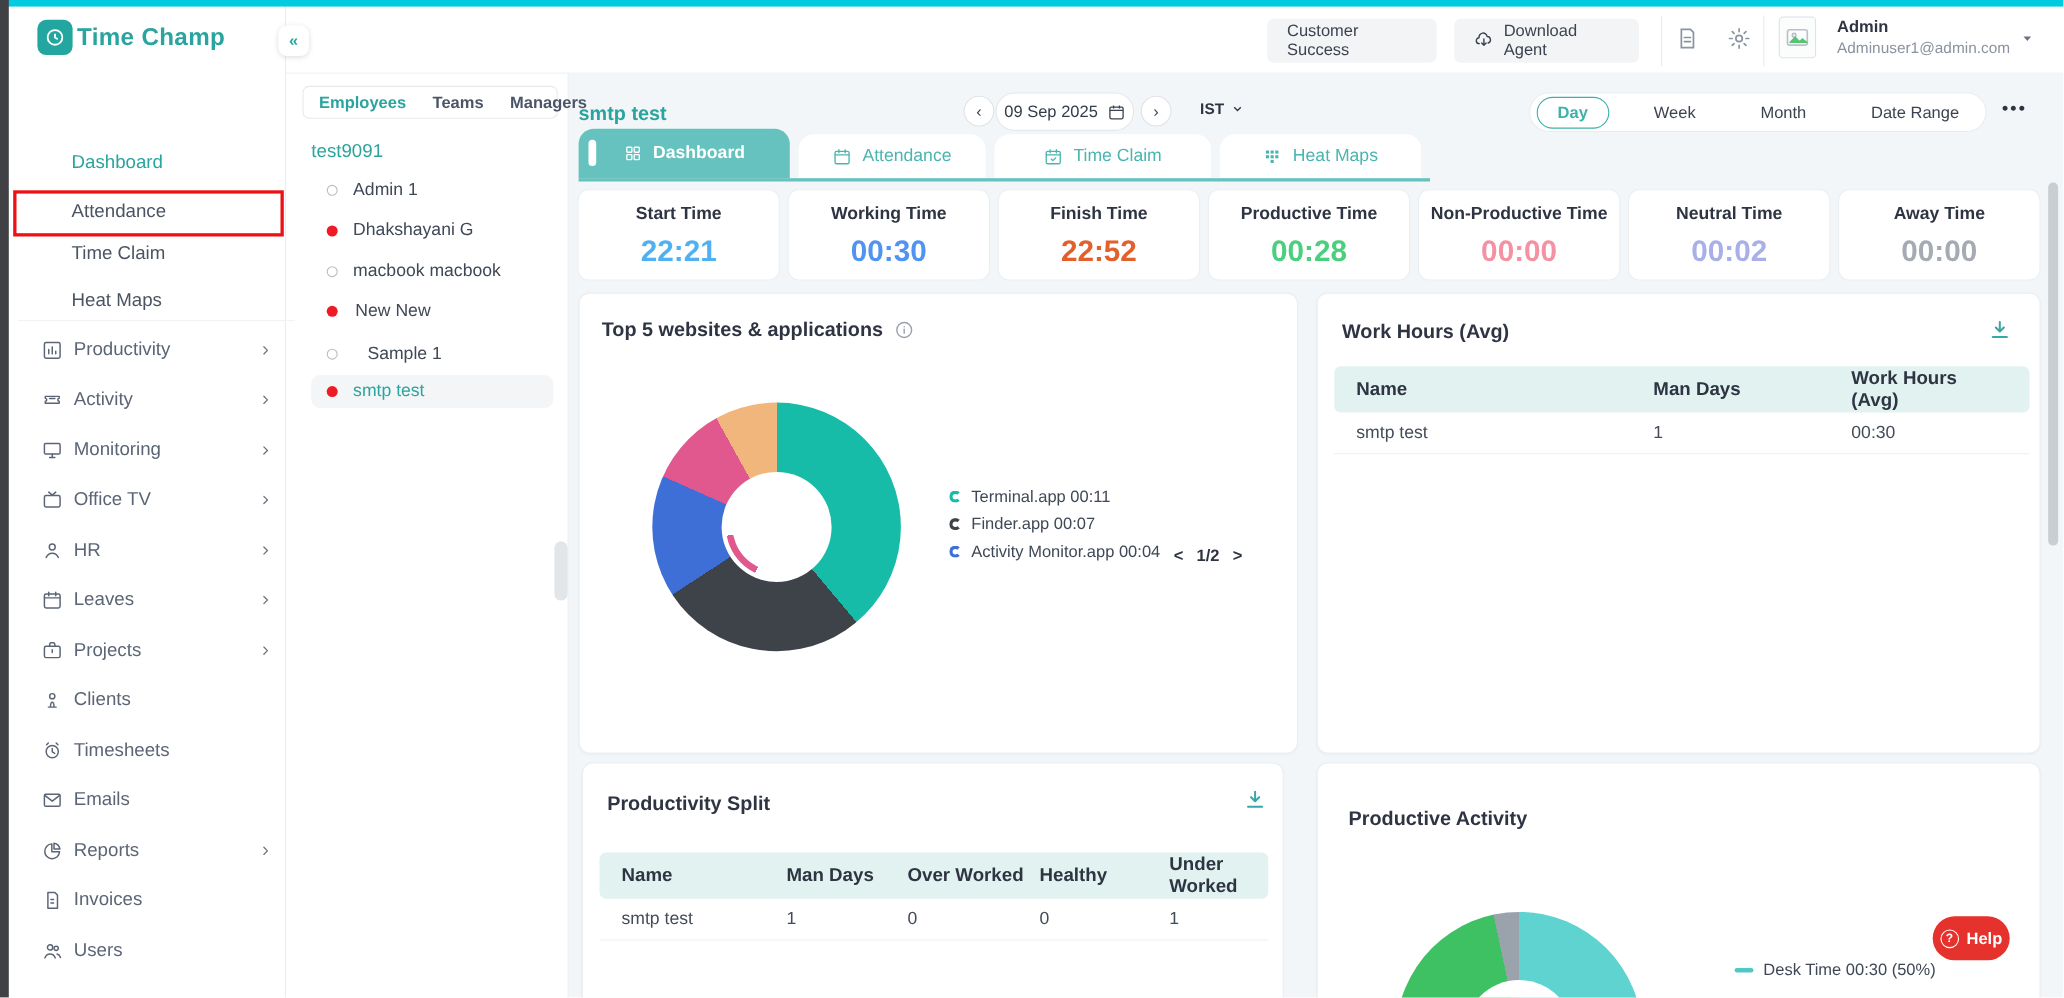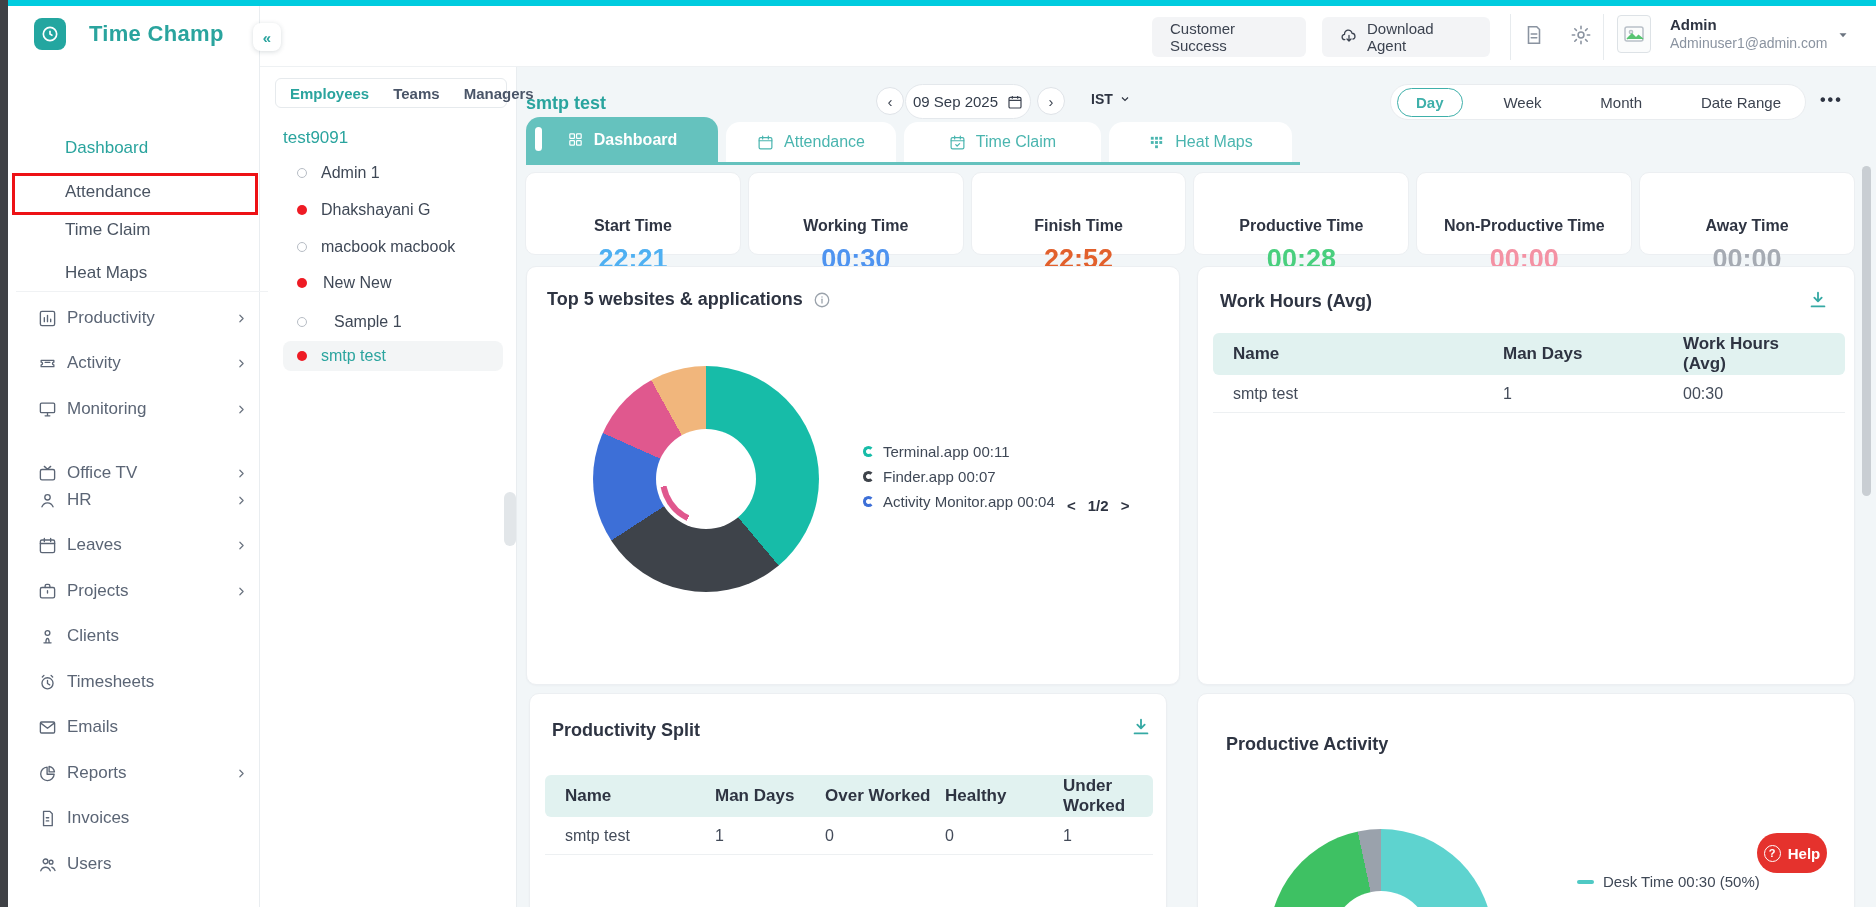--- a/index.html
+++ b/index.html
@@ -6,21 +6,21 @@
   *{box-sizing:border-box;}
   .root{position:relative;width:1876px;height:907px;overflow:hidden;background:#fff;
         font-family:"Liberation Sans",sans-serif;color:#2e3442;}
   .abs{position:absolute;}
   svg{display:block;}
   
   .top-accent{left:0;top:0;width:1876px;height:6px;background:#00ccdf;z-index:12;}
   .left-edge{left:0;top:0;width:8px;height:907px;background:#3f4145;z-index:13;}
   
   .sidebar{left:8px;top:0;width:252px;height:907px;background:#fff;border-right:1px solid #e9edf0;z-index:5;}
-  .logo-row{left:26px;top:18px;display:flex;align-items:center;gap:23px;}
+  .logo-row{left:26px;top:18px;display:flex;align-items:center;gap:4px;}
   .logo-box{width:32px;height:32px;border-radius:8px;background:#23a6a0;display:flex;align-items:center;justify-content:center;}
   .logo-text{font-size:22px;font-weight:700;color:#2aa49e;letter-spacing:.3px;}
   .collapse-btn{left:253px;top:23px;width:28px;height:28px;background:#fff;border-radius:8px;z-index:15;
     box-shadow:0 1px 5px rgba(40,60,70,.18);display:flex;align-items:center;justify-content:center;
     color:#2aa49e;font-size:15px;font-weight:700;cursor:pointer;}
   .tracker-block{left:4px;top:85px;width:243px;height:42px;background:#48b2ac;border-radius:8px;
     display:flex;align-items:center;color:#fff;font-size:17px;font-weight:600;padding:0 14px;gap:13px;}
   .tracker-block .grow{flex:1;}
   .side-sub{position:absolute;left:57px;height:26px;display:flex;align-items:center;
     font-size:17px;color:#4a5462;cursor:pointer;}
@@ -69,21 +69,21 @@
   .range-tab.active{color:#3fb0aa;border:1.5px solid #3fb0aa;font-weight:600;}
   .more-dots{left:1303px;top:24px;font-size:16px;font-weight:700;letter-spacing:2px;color:#2e3442;cursor:pointer;}
   .view-tab{position:absolute;display:flex;align-items:center;justify-content:center;gap:10px;font-size:16px;
     border-radius:14px 14px 0 0;cursor:pointer;background:#fff;color:#4ab5af;font-weight:500;}
   .view-tab.active{background:#65c2be;color:#fff;font-weight:600;}
   .tab-indicator{position:absolute;left:9px;top:10px;width:7px;height:24px;border-radius:4px;background:#fff;}
   .tab-underline{left:9px;top:95px;width:774px;height:3px;background:#65c2be;}
   .stats-row{left:8px;top:105px;width:1330px;height:83px;display:flex;gap:7px;}
   .stat-card{flex:1;background:#fff;border:1px solid #eceff2;border-radius:10px;display:flex;flex-direction:column;
     align-items:center;padding-top:13px;gap:9px;}
-  .stat-label{font-size:16px;font-weight:700;color:#2e3442;margin-top:31px;}
+  .stat-label{font-size:16px;font-weight:700;color:#2e3442;}
   .stat-value{font-size:27px;font-weight:700;}
   .card{position:absolute;background:#fff;border:1px solid #eceff2;border-radius:10px;box-shadow:0 1px 2px rgba(30,40,50,.03);}
   .card-title{position:absolute;font-size:18px;font-weight:700;color:#2e3442;display:flex;align-items:center;gap:10px;}
   .dl-icon{position:absolute;color:#35a9a4;cursor:pointer;}
   .donut{position:absolute;border-radius:50%;}
   .donut-hole{position:absolute;border-radius:50%;background:#fff;}
   .legend-row{display:flex;align-items:center;gap:9px;height:25px;font-size:15px;color:#3f4856;}
   .c-ring{width:11px;height:11px;border-radius:50%;border:3px solid;border-right-color:transparent !important;flex:none;}
   .pager{position:absolute;display:flex;align-items:center;gap:12px;font-size:15px;color:#2e3442;font-weight:600;}
   .pager span{cursor:pointer;}
@@ -159,21 +159,21 @@
               <path d="M9 20h6M12 16v4"></path>
             </svg>
           </span>
           <span class="lbl">Monitoring</span>
           <span style="color:#6b7480">
             <svg width="13" height="13" viewBox="0 0 24 24" fill="none" stroke="currentColor" stroke-width="2.2" stroke-linecap="round" stroke-linejoin="round">
               <path d="M9 6l6 6-6 6"></path>
             </svg>
           </span>
         </div>
-        <div class="side-item" style="top: 460px;">
+        <div class="side-item" style="top: 441px;">
           <span>
             <svg width="19" height="19" viewBox="0 0 24 24" fill="none" stroke="currentColor" stroke-width="1.7" stroke-linecap="round" stroke-linejoin="round">
               <rect x="3" y="7" width="18" height="13" rx="2"></rect>
               <path d="M8 3l4 3.5L16 3"></path>
             </svg>
           </span>
           <span class="lbl">Office TV</span>
           <span style="color:#6b7480">
             <svg width="13" height="13" viewBox="0 0 24 24" fill="none" stroke="currentColor" stroke-width="2.2" stroke-linecap="round" stroke-linejoin="round">
               <path d="M9 6l6 6-6 6"></path>
@@ -460,20 +460,24 @@
         </div>
         <div class="stat-card">
           <div class="stat-label">Productive Time</div>
           <div class="stat-value" style="color: rgb(73, 207, 126);">00:28</div>
         </div>
         <div class="stat-card">
           <div class="stat-label">Non-Productive Time</div>
           <div class="stat-value" style="color: rgb(244, 146, 164);">00:00</div>
         </div>
         <div class="stat-card">
+          <div class="stat-label">Neutral Time</div>
+          <div class="stat-value" style="color: rgb(169, 176, 232);">00:02</div>
+        </div>
+        <div class="stat-card">
           <div class="stat-label">Away Time</div>
           <div class="stat-value" style="color: rgb(166, 171, 179);">00:00</div>
         </div>
       </div>
 
     <div class="card" style="left:9px;top:199px;width:654px;height:419px;">
       <div class="card-title" style="left:20px;top:22px;">
         <span>Top 5 websites &amp; applications</span>
         <span>
           <svg width="18" height="18" viewBox="0 0 24 24" fill="none" stroke="#9aa2ab" stroke-width="1.7">

